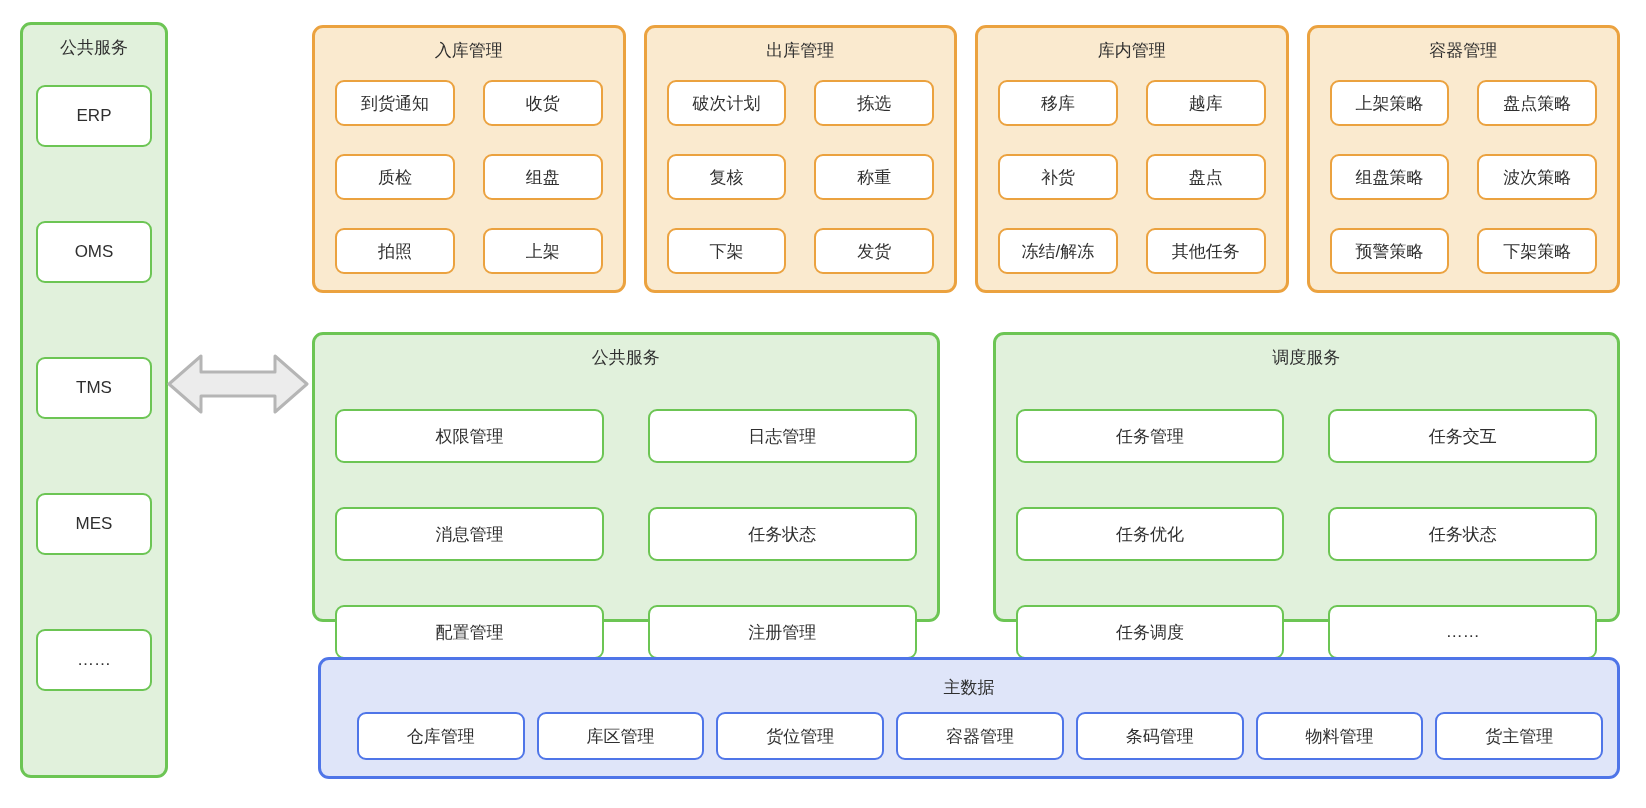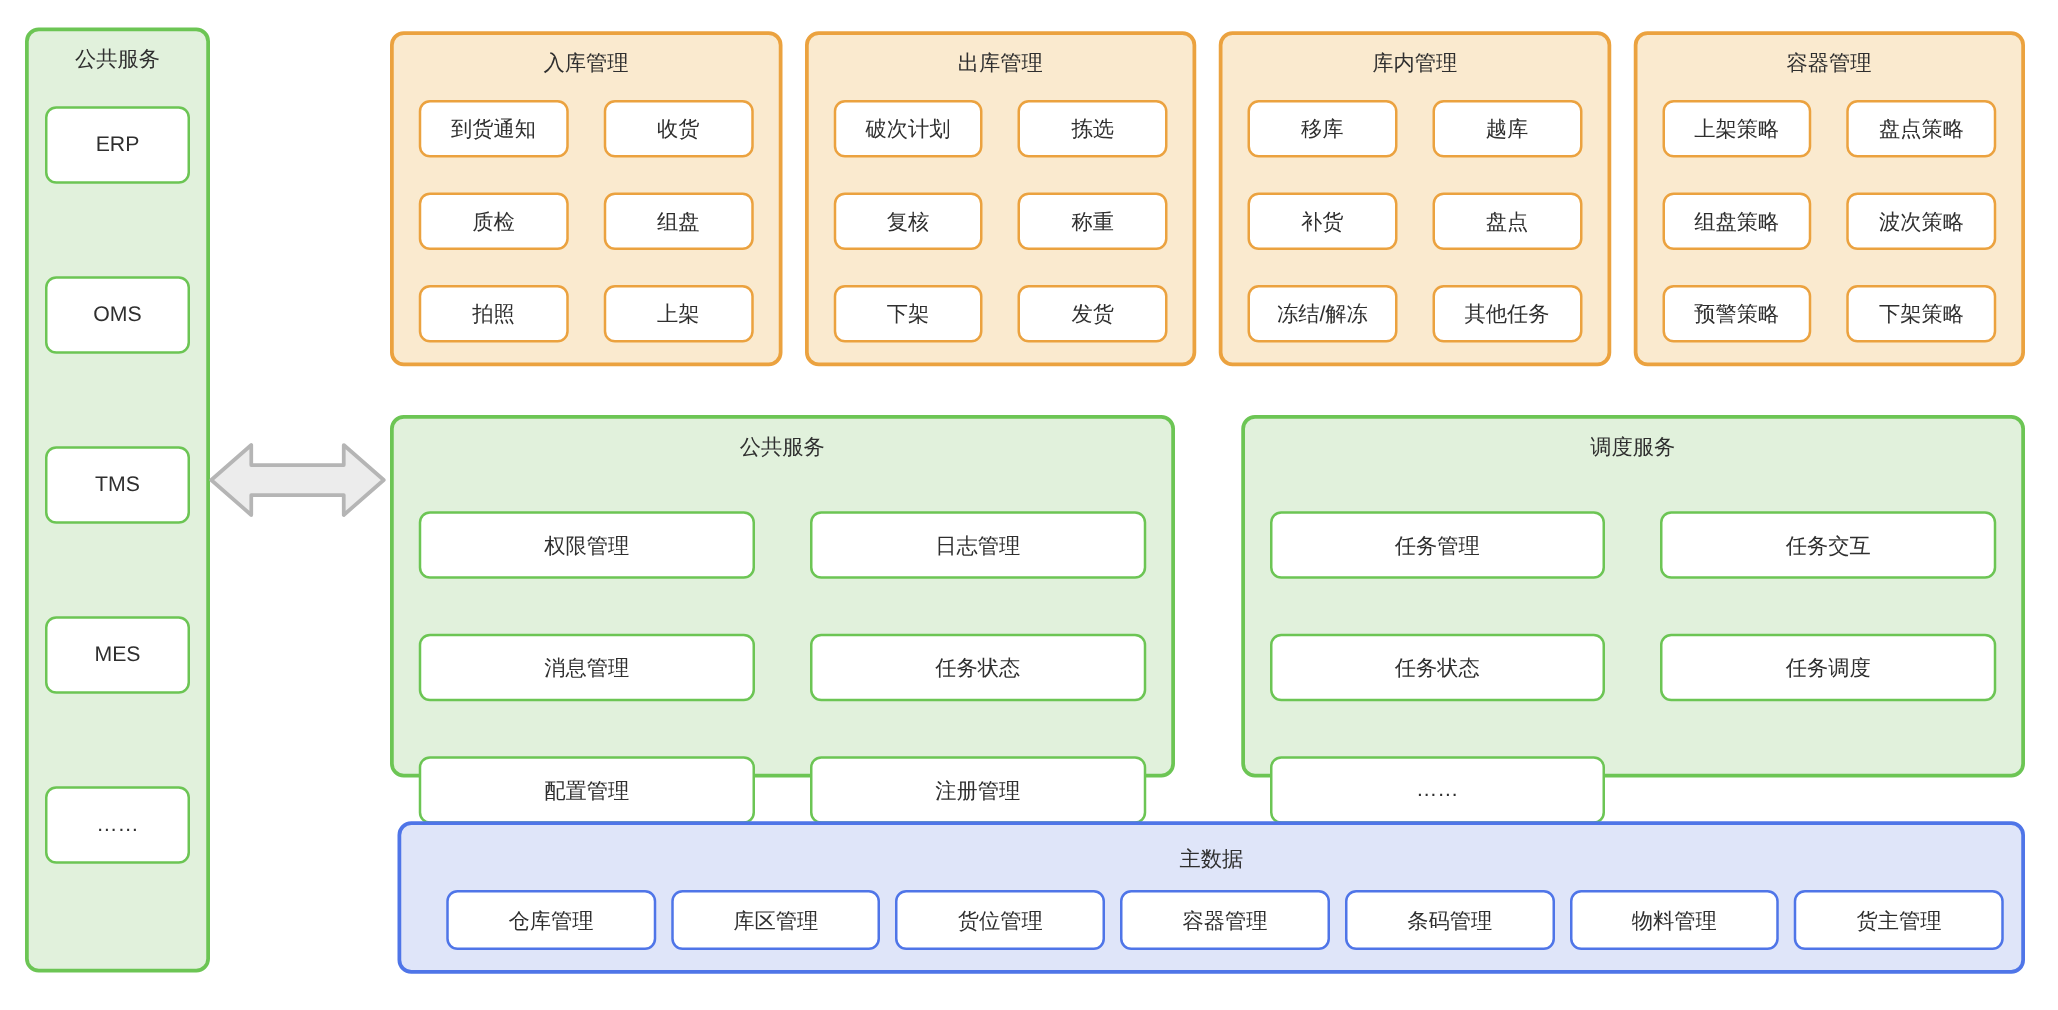--- a/index.html
+++ b/index.html
@@ -148,20 +148,21 @@
         <div class="chip green">配置管理</div>
         <div class="chip green">注册管理</div>
       </div>
     </div>
 
     <div class="panel green">
       <div class="panel-title">调度服务</div>
       <div class="grid-2x3">
         <div class="chip green">任务管理</div>
         <div class="chip green">任务交互</div>
+        <div class="chip green">任务优化</div>
         <div class="chip green">任务状态</div>
         <div class="chip green">任务调度</div>
         <div class="chip green">……</div>
       </div>
     </div>
 
   </div>
 
   <div id="bottom-panel" class="panel blue">
     <div class="panel-title">主数据</div>

